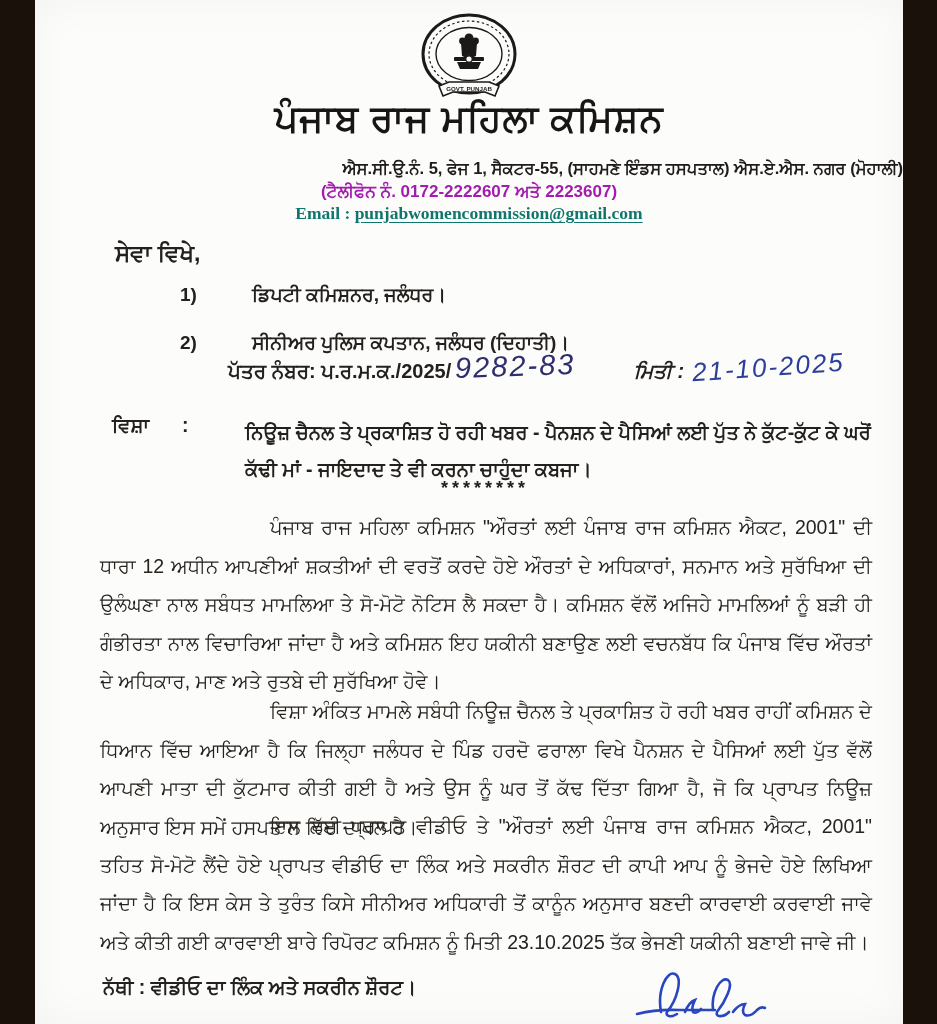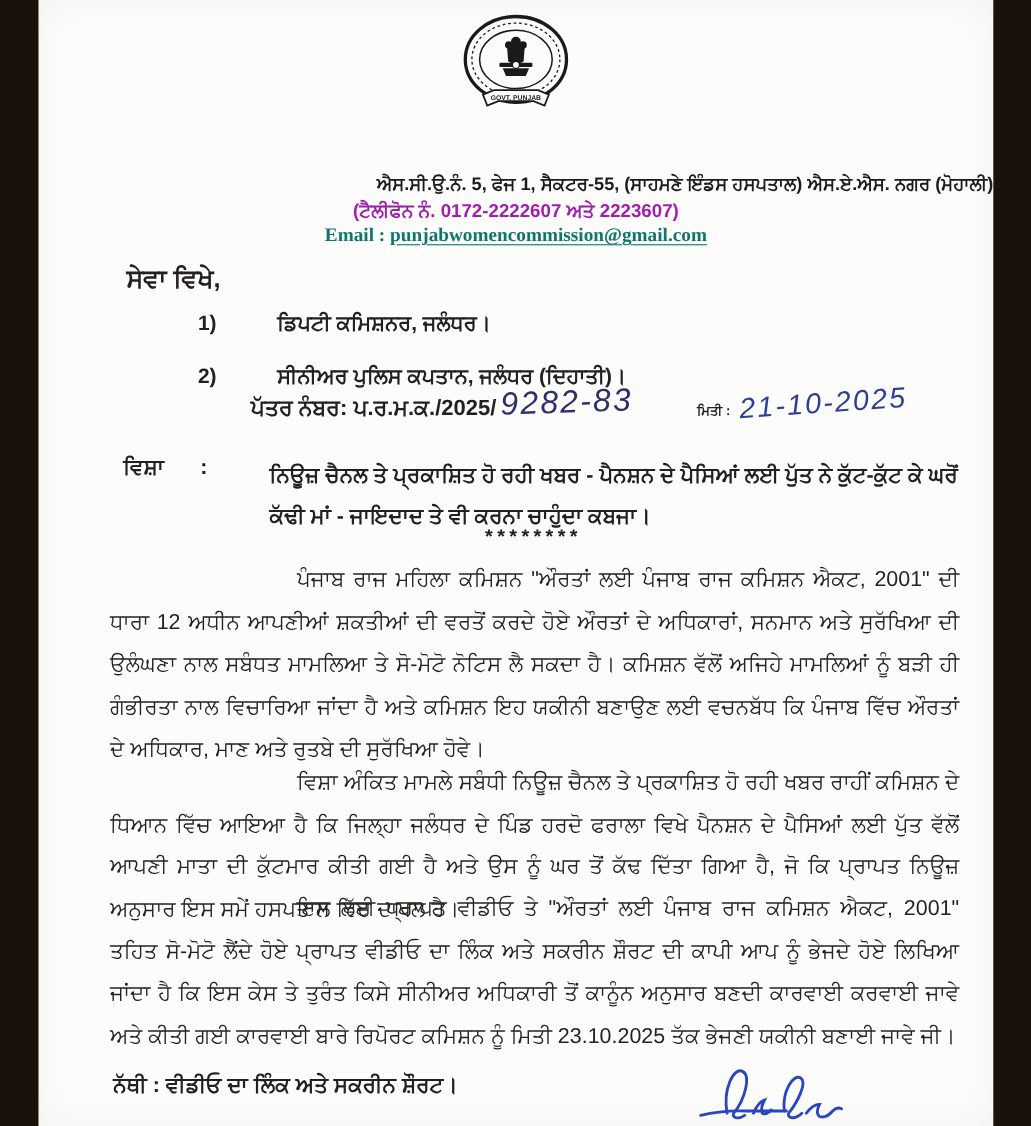--- a/index.html
+++ b/index.html
@@ -44,21 +44,21 @@
   .recipient-row .num { display: inline-block; width: 72px; }
   .rec-1 { left: 145px; top: 284px; }
   .rec-2 { left: 145px; top: 332px; }
   .ref-line { position: absolute; left: 193px; top: 352px; white-space: nowrap; }
   .ref-label { font-size: 20px; font-weight: bold; }
   .hand { font-style: italic; letter-spacing: 2px; }
   .hand-number {
     display: inline-block; font-size: 29px; color: #2e2e6e;
     transform: rotate(-2deg) translateY(-2px); margin-left: 4px;
   }
-  .date-label { font-size: 12px; font-weight: bold; margin-left: 58px; }
+  .date-label { font-size: 20px; font-weight: bold; margin-left: 58px; font-style: italic; }
   .hand-date {
     display: inline-block; font-size: 26px; color: #2c3e9a;
     transform: rotate(-4deg) translateY(-2px); margin-left: 8px;
   }
   .subject-block { position: absolute; left: 77px; top: 414px; width: 760px; }
   .subject-label { position: absolute; left: 0; top: 0; font-size: 19.5px; font-weight: bold; }
   .subject-colon { position: absolute; left: 70px; top: 0; font-size: 19.5px; font-weight: bold; }
   .subject-text {
     position: absolute; left: 133px; top: 0; width: 627px;
     font-size: 19.5px; font-weight: bold; line-height: 37px; text-align: left;
@@ -98,20 +98,21 @@
       <path d="M42 31 Q50 24 58 31 L57 44 Q50 48 43 44 Z"></path>
       <rect x="35" y="45" width="30" height="4" rx="1"></rect>
       <circle cx="50" cy="47" r="3.2" fill="#fcfcfa" stroke="#1c1a18" stroke-width="1.2"></circle>
       <path d="M38 50 L62 50 L59 57 L41 57 Z"></path>
     </g>
 
     <path d="M20 74 L30 70 L70 70 L80 74 L76 84 L66 80 L34 80 L24 84 Z" fill="#fcfcfa" stroke="#1c1a18" stroke-width="1.6"></path>
     <text x="50" y="78.5" text-anchor="middle" font-size="6.2" font-weight="bold" fill="#1c1a18">GOVT. PUNJAB</text>
   </svg>
 
+  <div class="org-title">ਪੰਜਾਬ ਰਾਜ ਮਹਿਲਾ ਕਮਿਸ਼ਨ</div>
   <div class="addr-line">ਐਸ.ਸੀ.ਉ.ਨੰ. 5, ਫੇਜ 1, ਸੈਕਟਰ-55, (ਸਾਹਮਣੇ ਇੰਡਸ ਹਸਪਤਾਲ) ਐਸ.ਏ.ਐਸ. ਨਗਰ (ਮੋਹਾਲੀ)</div>
   <div class="phone-line">(ਟੈਲੀਫੋਨ ਨੰ. 0172-2222607 ਅਤੇ 2223607)</div>
   <div class="email-line"><span style="text-decoration:none;">Email : </span><span>punjabwomencommission@gmail.com</span></div>
 
   <div class="salutation">ਸੇਵਾ ਵਿਖੇ,</div>
 
   <div class="recipient-row rec-1">
     <span class="num">1)</span><span>ਡਿਪਟੀ ਕਮਿਸ਼ਨਰ, ਜਲੰਧਰ।</span>
   </div>
   <div class="recipient-row rec-2">

